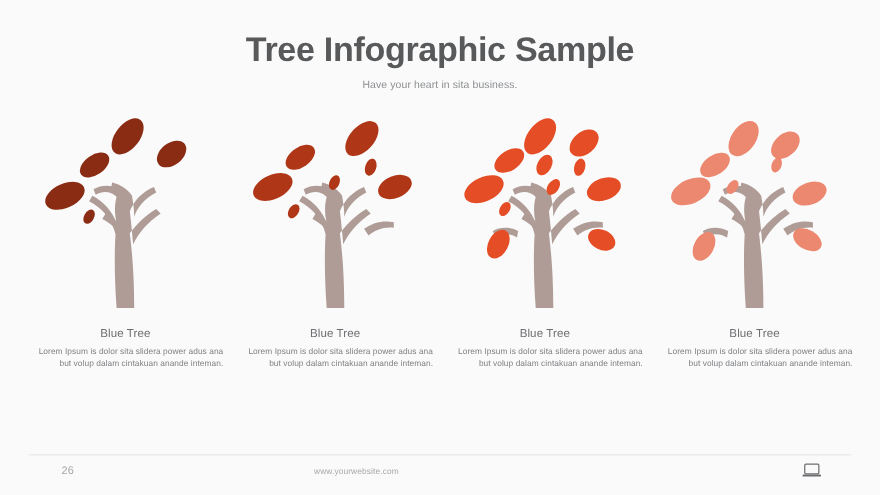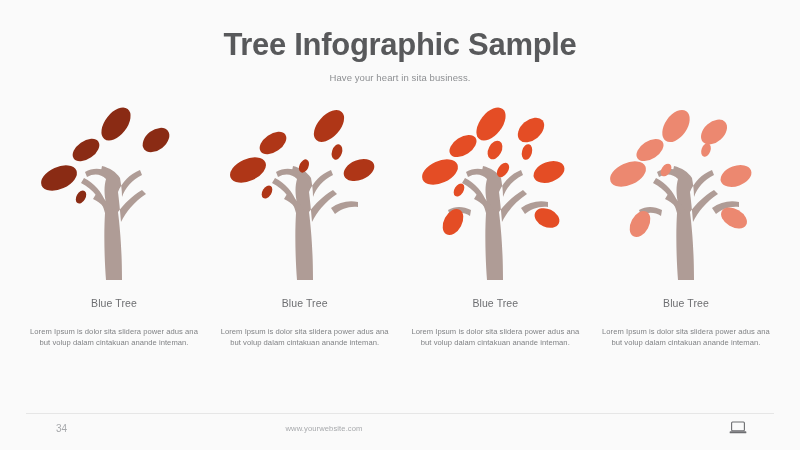--- a/index.html
+++ b/index.html
@@ -72,22 +72,22 @@
     color: #6d6e71;
     margin-top: 16px;
     line-height: 14px;
     text-align: center;
     letter-spacing: 0.1px;
   }
   .col-body {
     font-size: 7.6px;
     color: #808285;
     line-height: 11.4px;
-    text-align: center;
-    margin-top: 16px;
+    text-align: right;
+    margin-top: 4px;
     width: 178px;
     letter-spacing: 0.05px;
   }
 
   
   .footer-rule {
     position: absolute;
     left: 26px;
     top: 413px;
     width: 748px;
@@ -227,21 +227,21 @@
       </svg>
       <div class="col-title">Blue Tree</div>
       <div class="col-body">Lorem Ipsum is dolor sita slidera power adus ana but volup dalam cintakuan anande inteman.</div>
     </div>
 
   </div>
 
   <div class="footer-rule"></div>
 
   <div class="footer">
-    <div class="page-number">34</div>
+    <div class="page-number">26</div>
     <div class="footer-website">www.yourwebsite.com</div>
     <svg class="footer-icon" viewBox="0 0 24 20">
       <rect x="4" y="2.5" width="16" height="11" rx="1.2" fill="none" stroke="#6d6e71" stroke-width="1.4"></rect>
       <rect x="1.5" y="14.2" width="21" height="2.4" rx="1.1" fill="#6d6e71"></rect>
     </svg>
   </div>
 
 </div>
 
 </body></html>

